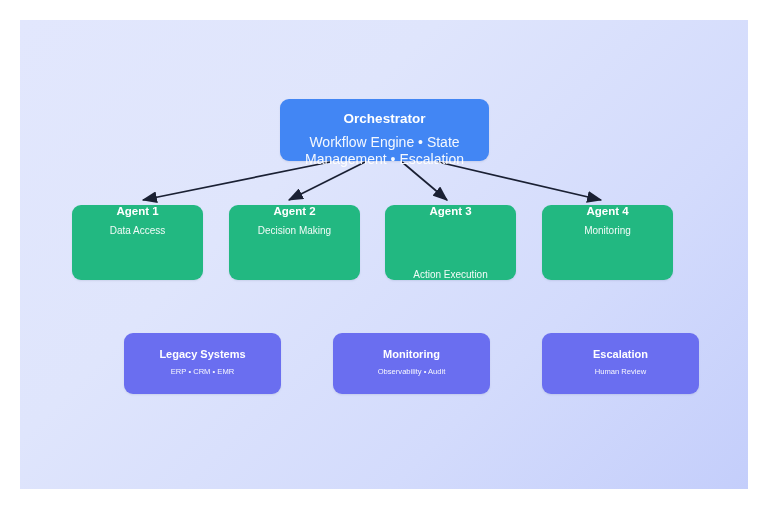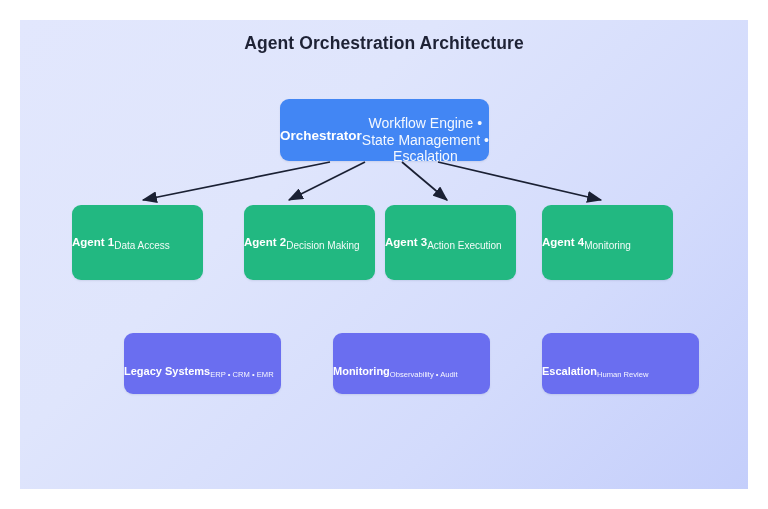--- a/index.html
+++ b/index.html
@@ -52,20 +52,21 @@
     width: 728px;
     height: 469px;
     pointer-events: none;
   }
 
   
   .node {
     position: absolute;
     border-radius: 9px;
     display: flex;
+    flex-direction: column;
     align-items: center;
     box-sizing: border-box;
     color: #ffffff;
     box-shadow: 0 1px 2px rgba(40, 50, 90, 0.10);
   }
   .node .node-title {
     font-weight: bold;
     line-height: 1.1;
     text-align: center;
   }
@@ -91,22 +92,22 @@
   .node-agent {
     top: 185px;
     width: 131px;
     height: 75px;
     background: #22b881;
   }
   .node-agent .node-title { font-size: 11.5px; }
   .node-agent .node-sub { font-size: 10px; margin-top: 7px; }
 
   #node-agent-1 { left: 52px; }
-  #node-agent-2 { left: 209px; margin-left: 15px; }
-  #node-agent-3 { left: 365px; }
+  #node-agent-2 { left: 209px; }
+  #node-agent-3 { left: 365px; gap: 44px; }
   #node-agent-4 { left: 522px; }
 
   
   .node-service {
     top: 313px;
     width: 157px;
     height: 61px;
     background: #6a6ef0;
     padding-top: 15px;
   }
@@ -116,21 +117,20 @@
   #node-legacy-systems { left: 104px; }
   #node-monitoring { left: 313px; }
   #node-escalation { left: 522px; }
 </style>
 </head>
 <body>
 
 <div id="stage">
   <div id="canvas">
 
-    <div id="diagram-title">Agent Orchestration Architecture</div>
 
     <svg id="arrow-layer" viewBox="0 0 728 469">
       <defs>
         <marker id="arrowhead" markerWidth="9" markerHeight="7" refX="8.2" refY="3.5" orient="auto" markerUnits="strokeWidth">
           <polygon points="0 0, 9 3.5, 0 7" fill="#1a2033"></polygon>
         </marker>
       </defs>
       <line x1="310" y1="142" x2="123" y2="180" stroke="#1a2033" stroke-width="1.7" marker-end="url(#arrowhead)"></line>
       <line x1="345" y1="142" x2="269" y2="180" stroke="#1a2033" stroke-width="1.7" marker-end="url(#arrowhead)"></line>
       <line x1="382" y1="142" x2="427" y2="180" stroke="#1a2033" stroke-width="1.7" marker-end="url(#arrowhead)"></line>

